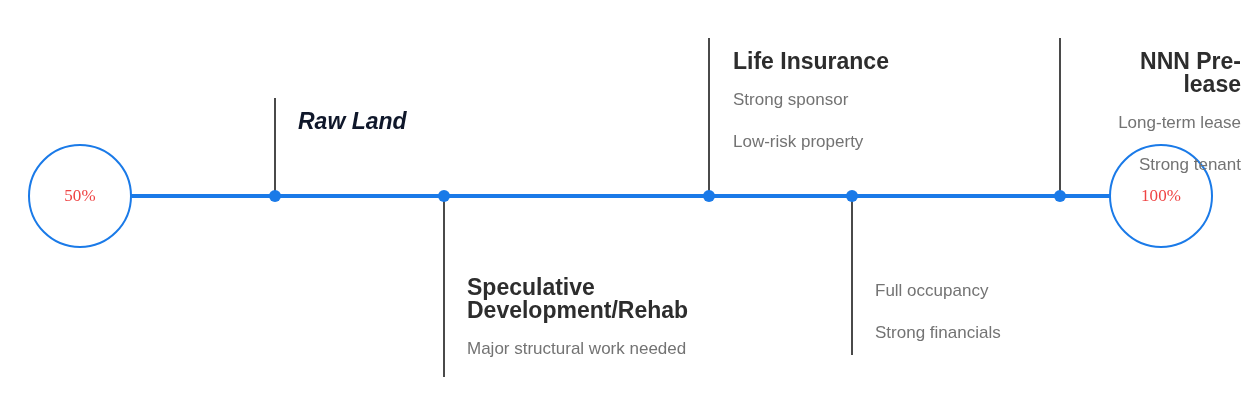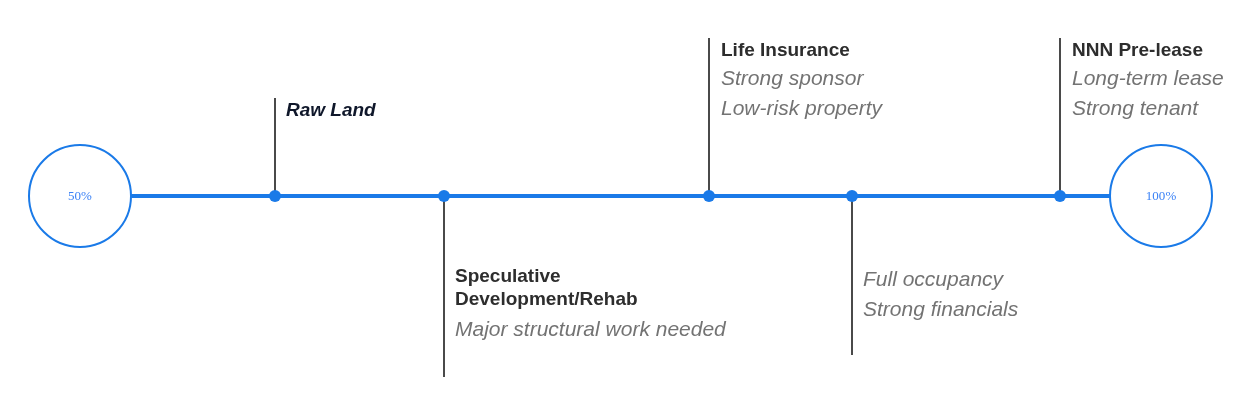--- a/index.html
+++ b/index.html
@@ -30,22 +30,22 @@
   .endpoint {
     position: absolute;
     border-radius: 50%;
     background: #ffffff;
     box-sizing: border-box;
     display: flex;
     align-items: center;
     justify-content: center;
   }
   .endpoint-label {
-    font-size: 13px;
-    color: #3b82f6;
+    font-size: 17px;
+    color: #ef4444;
     letter-spacing: 0.1px;
     font-family: "Liberation Serif", "DejaVu Serif", serif;
   }
 
   
   .dot {
     position: absolute;
     width: 12px;
     height: 12px;
     border-radius: 50%;
@@ -56,34 +56,33 @@
     position: absolute;
     width: 2px;
   }
 
   
   .label-block {
     position: absolute;
     box-sizing: border-box;
   }
   .label-title {
-    font-size: 19px;
+    font-size: 23px;
     font-weight: bold;
     color: #2d2d2d;
     line-height: 23px;
     white-space: pre-line;
-    margin: 0;
+    margin: 12px;
   }
   .label-sub {
-    font-size: 21px;
+    font-size: 17px;
     color: #737373;
     line-height: 30px;
-    margin: 0;
+    margin: 12px;
     white-space: nowrap;
-    font-style: italic;
   }
   .label-block.above .label-title { margin-bottom: 2px; }
   .label-block.below .label-title { margin-bottom: 4px; }
 </style>
 </head>
 <body>
 
 <div id="diagram" style="background: rgb(255, 255, 255);">
 
   <div class="axis-line" style="left: 130px; width: 987px; top: 194px; background: rgb(26, 122, 232);"></div>
@@ -117,20 +116,20 @@
         <div class="label-sub" style="color: rgb(115, 115, 115);">Low-risk property</div>
       </div>
       <div class="stem" style="background: rgb(74, 74, 74); left: 851px; top: 196px; height: 159px;"></div>
       <div class="dot" style="background: rgb(26, 122, 232); left: 846px; top: 190px;"></div>
       <div class="label-block below" style="left: 863px; top: 264px;">
         <div class="label-sub" style="color: rgb(115, 115, 115);">Full occupancy</div>
         <div class="label-sub" style="color: rgb(115, 115, 115);">Strong financials</div>
       </div>
       <div class="stem" style="background: rgb(74, 74, 74); left: 1059px; top: 38px; height: 158px;"></div>
       <div class="dot" style="background: rgb(26, 122, 232); left: 1054px; top: 190px;"></div>
-      <div class="label-block above" style="left: 1072px; top: 38px;">
+      <div class="label-block above" style="left: 1072px; top: 38px; text-align: right;">
         <div class="label-title" style="color: rgb(45, 45, 45);">NNN Pre-lease</div>
         <div class="label-sub" style="color: rgb(115, 115, 115);">Long-term lease</div>
         <div class="label-sub" style="color: rgb(115, 115, 115);">Strong tenant</div>
       </div>
     </div>
 
 </div>
 
 </body></html>

